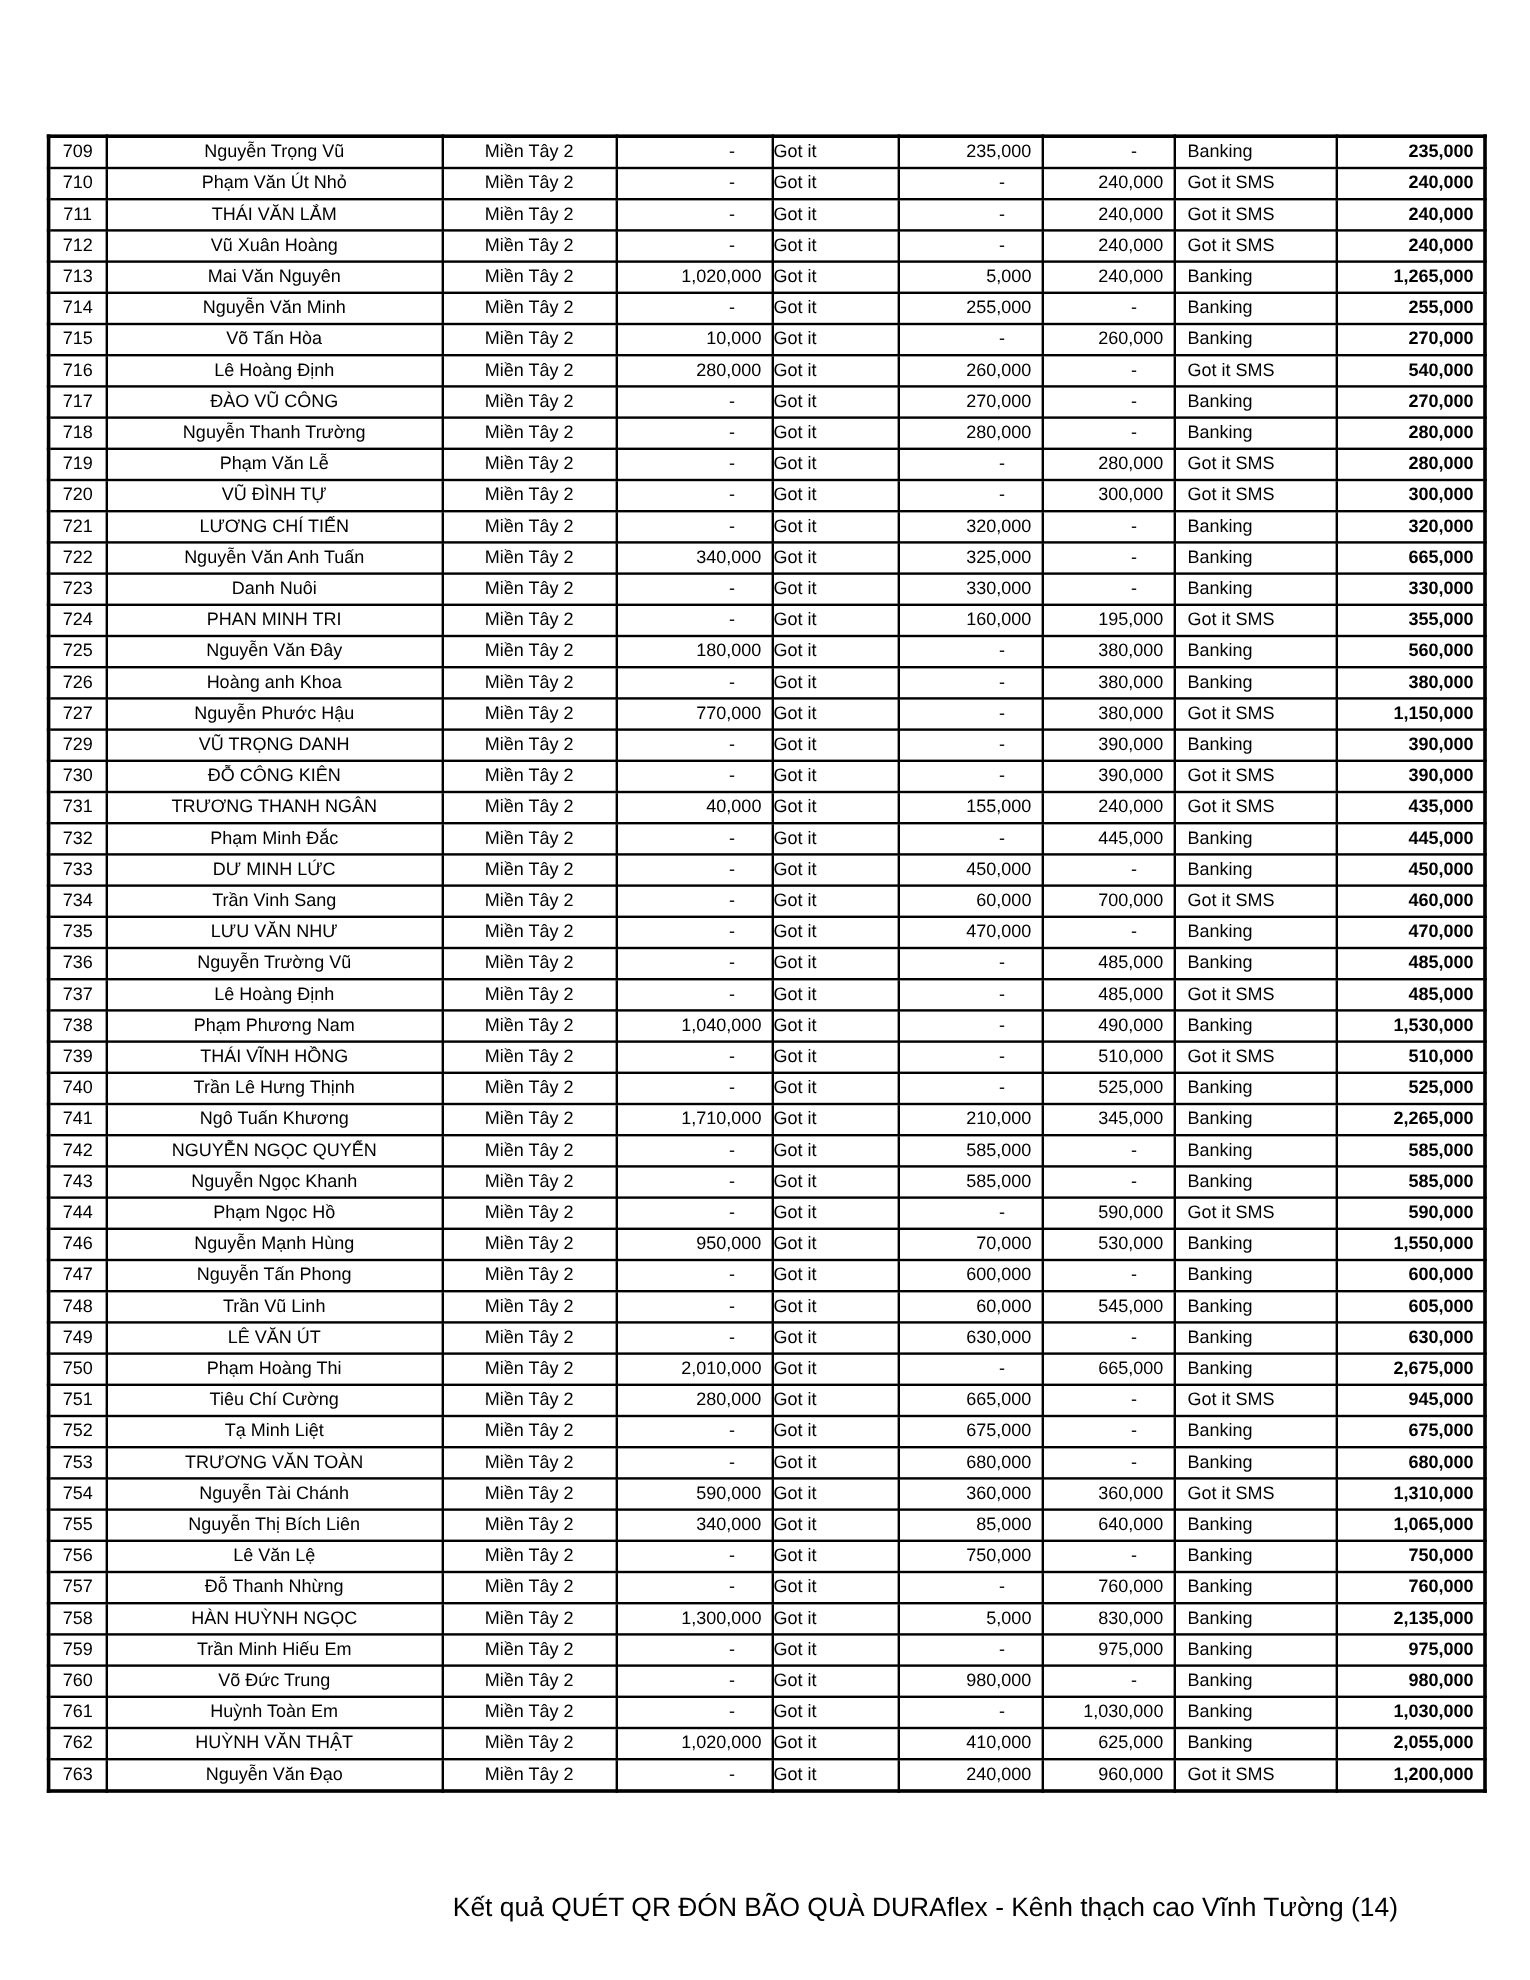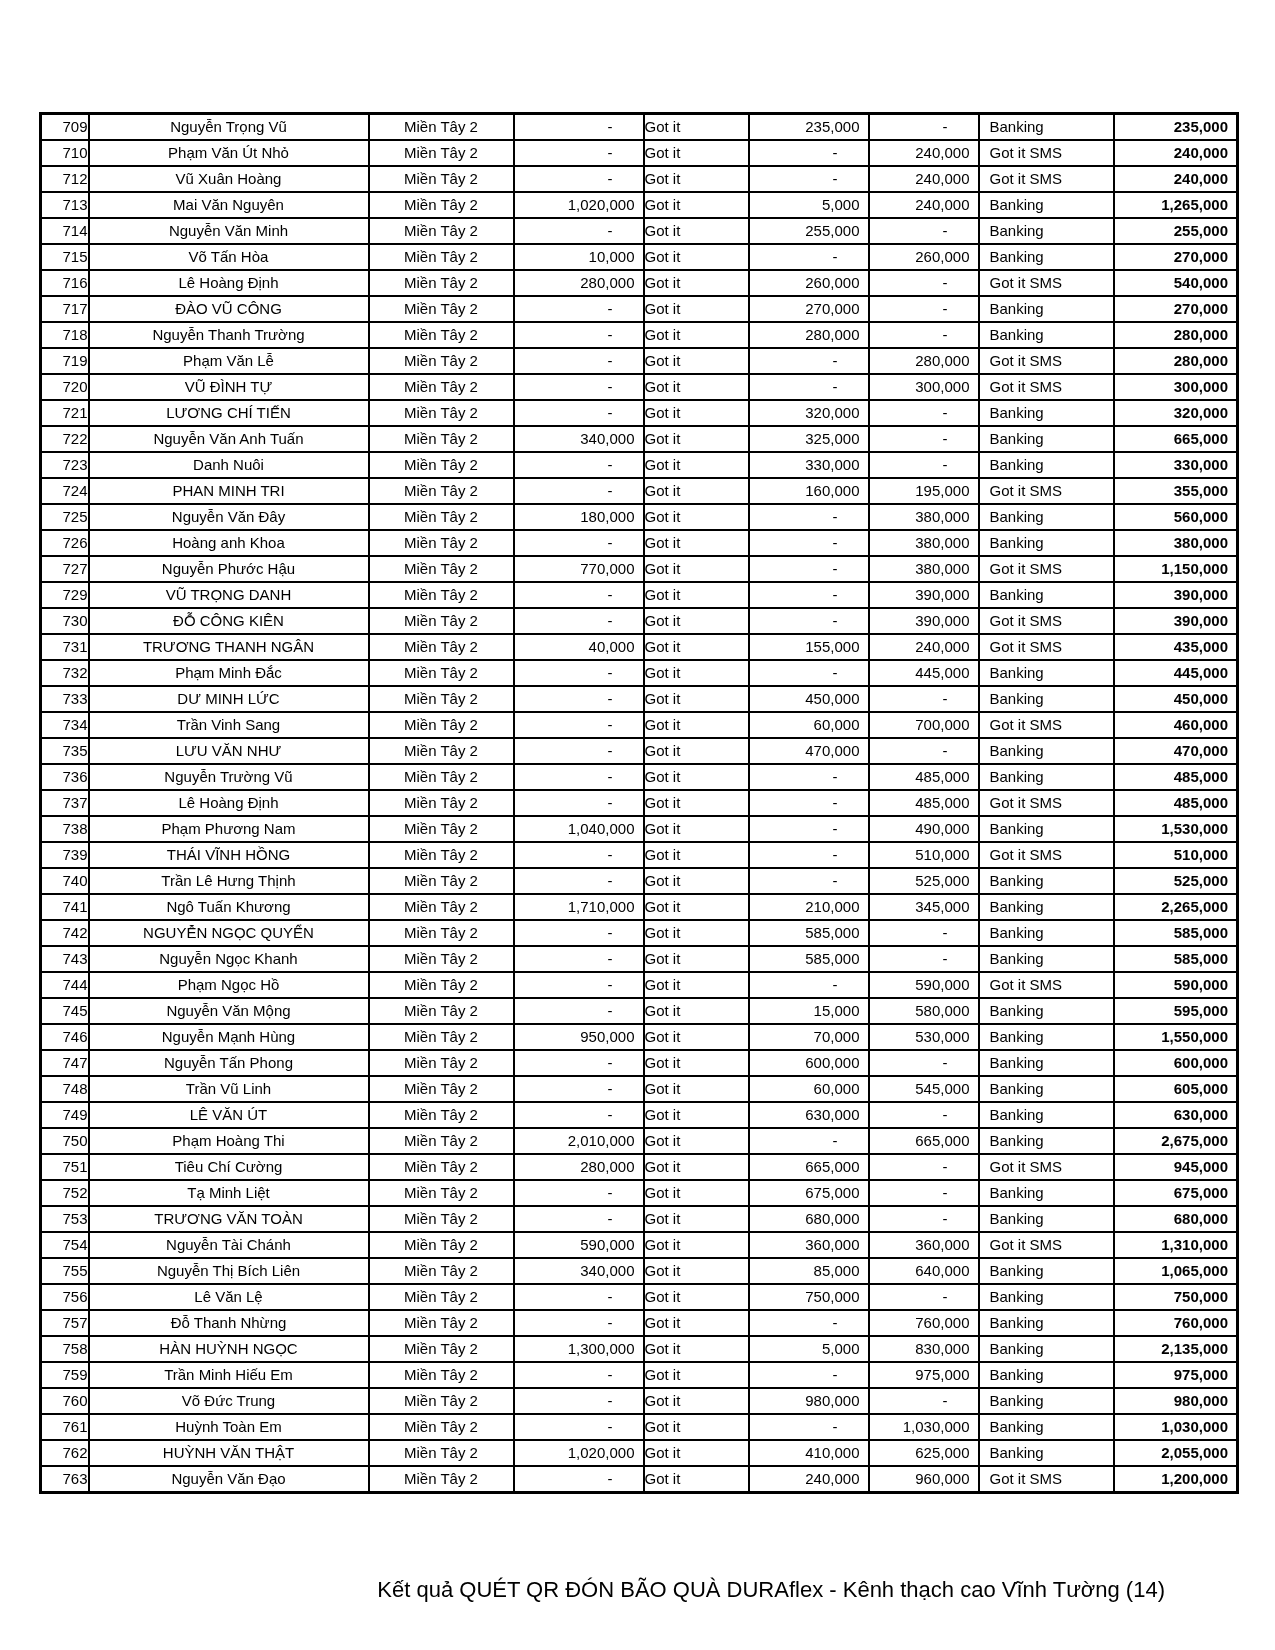--- a/index.html
+++ b/index.html
@@ -14,21 +14,21 @@
   }
   table.results td {
     border:2px solid #000;
     height:24px;
     font-size:15px;
     line-height:24px;
     padding:0;
     overflow:hidden;
     white-space:nowrap;
   }
-  .c-no     { text-align:right; }
+  .c-no     { text-align:center; }
   .c-name   { text-align:center; }
   .c-region { text-align:center; }
   .c-amt    { text-align:right; padding-right:8px !important; }
   .c-amt.dash { padding-right:30px !important; }
   .c-status { text-align:left; }
   .c-method { text-align:left; padding-left:10px !important; }
   .c-total  { text-align:right; padding-right:8px !important; font-weight:bold; }
   .footer-caption {
     position:absolute;
     top:1577px;
@@ -69,20 +69,31 @@
         <td class="c-name">Phạm Văn Út Nhỏ</td>
         <td class="c-region">Miền Tây 2</td>
         <td class="c-amt dash">-</td>
         <td class="c-status">Got it</td>
         <td class="c-amt dash">-</td>
         <td class="c-amt">240,000</td>
         <td class="c-method">Got it SMS</td>
         <td class="c-total">240,000</td>
       </tr>
       <tr>
+        <td class="c-no">711</td>
+        <td class="c-name">THÁI VĂN LẮM</td>
+        <td class="c-region">Miền Tây 2</td>
+        <td class="c-amt dash">-</td>
+        <td class="c-status">Got it</td>
+        <td class="c-amt dash">-</td>
+        <td class="c-amt">240,000</td>
+        <td class="c-method">Got it SMS</td>
+        <td class="c-total">240,000</td>
+      </tr>
+      <tr>
         <td class="c-no">712</td>
         <td class="c-name">Vũ Xuân Hoàng</td>
         <td class="c-region">Miền Tây 2</td>
         <td class="c-amt dash">-</td>
         <td class="c-status">Got it</td>
         <td class="c-amt dash">-</td>
         <td class="c-amt">240,000</td>
         <td class="c-method">Got it SMS</td>
         <td class="c-total">240,000</td>
       </tr>
@@ -419,31 +430,20 @@
       <tr>
         <td class="c-no">744</td>
         <td class="c-name">Phạm Ngọc Hồ</td>
         <td class="c-region">Miền Tây 2</td>
         <td class="c-amt dash">-</td>
         <td class="c-status">Got it</td>
         <td class="c-amt dash">-</td>
         <td class="c-amt">590,000</td>
         <td class="c-method">Got it SMS</td>
         <td class="c-total">590,000</td>
-      </tr>
-      <tr>
-        <td class="c-no">745</td>
-        <td class="c-name">Nguyễn Văn Mộng</td>
-        <td class="c-region">Miền Tây 2</td>
-        <td class="c-amt dash">-</td>
-        <td class="c-status">Got it</td>
-        <td class="c-amt">15,000</td>
-        <td class="c-amt">580,000</td>
-        <td class="c-method">Banking</td>
-        <td class="c-total">595,000</td>
       </tr>
       <tr>
         <td class="c-no">746</td>
         <td class="c-name">Nguyễn Mạnh Hùng</td>
         <td class="c-region">Miền Tây 2</td>
         <td class="c-amt">950,000</td>
         <td class="c-status">Got it</td>
         <td class="c-amt">70,000</td>
         <td class="c-amt">530,000</td>
         <td class="c-method">Banking</td>

